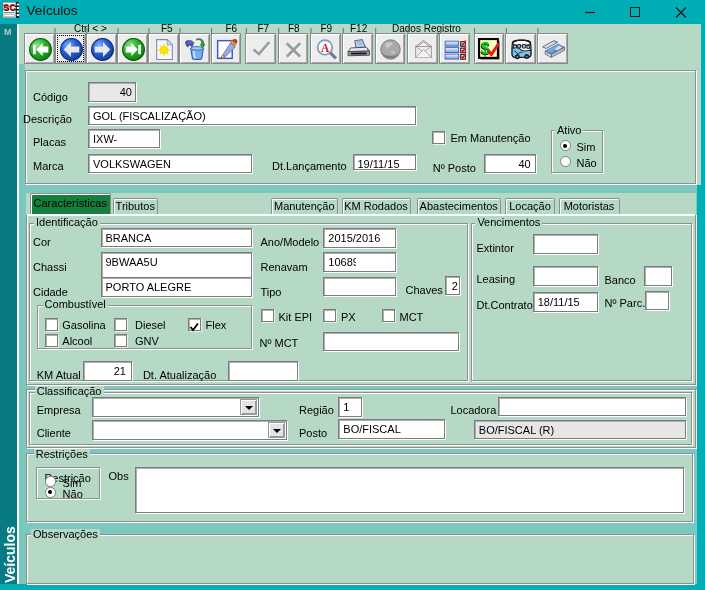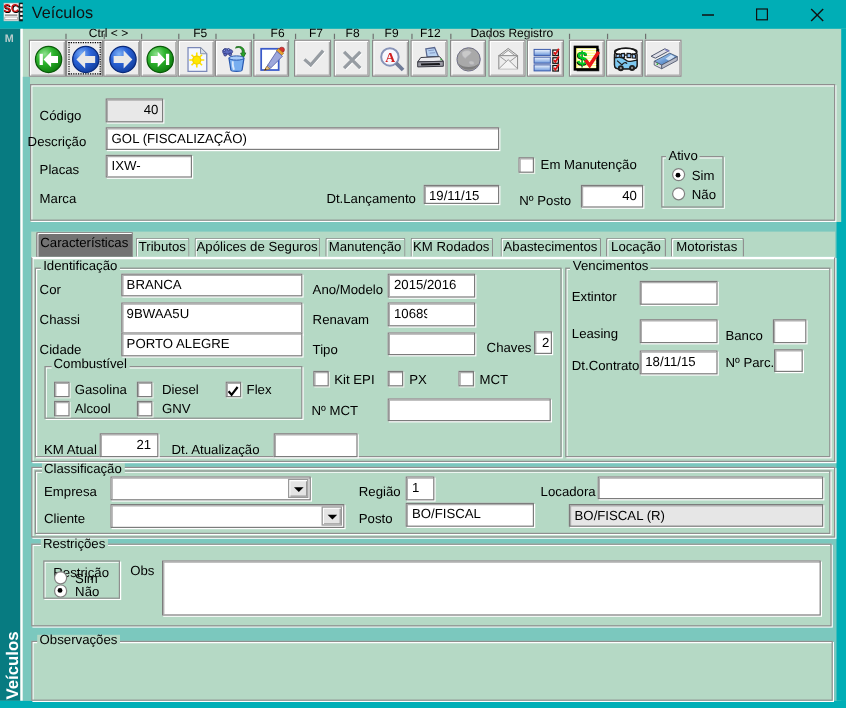--- a/index.html
+++ b/index.html
@@ -290,38 +290,38 @@
     </div>
 
   <div class="panel" style="left:25px;top:70px;width:670.5px;height:114px"></div>
   <div class="lbl" style="left:33px;top:90.5px">Código</div>
   <div class="lbl" style="left:23px;top:113px">Descrição</div>
   <div class="lbl" style="left:33px;top:136px">Placas</div>
   <div class="lbl" style="left:33px;top:159.5px">Marca</div>
   <div class="edit" style="left:88px;top:82px;width:48px;height:19.5px;text-align:right;padding-right:3px;background:#E8E8E8">40</div>
   <div class="edit" style="left:88px;top:105.5px;width:328px;height:19.5px">GOL (FISCALIZAÇÃO)</div>
   <div class="edit" style="left:88px;top:128.5px;width:72px;height:19.5px">IXW-</div>
+  <div class="edit" style="left:88px;top:153.5px;width:164px;height:19.5px">VOLKSWAGEN</div>
   <div class="lbl" style="left:272px;top:160px">Dt.Lançamento</div>
   <div class="edit" style="left:352.5px;top:153.5px;width:63.5px;height:16px">19/11/15</div>
   <div class="cb" style="left:431.8px;top:131.4px"></div>
   <div class="lbl" style="left:450.5px;top:132px">Em Manutenção</div>
   <div class="lbl" style="left:432.7px;top:161.5px">Nº Posto</div>
   <div class="edit" style="left:483.7px;top:153.5px;width:52px;height:19.5px;text-align:right;padding-right:4px">40</div>
   <div class="gbox" style="left:551px;top:129.5px;width:51.5px;height:43px"></div>
   <div class="cap" style="left:555px;top:124.5px">Ativo</div>
   <div class="radio" style="left:559.7px;top:140.4px;width:11px;height:11px">
       <div class="rdot" style="left:2.5px;top:2.5px"></div>
     </div>
   <div class="lbl" style="left:576.5px;top:140.5px">Sim</div>
   <div class="radio" style="left:559.7px;top:156.2px;width:11px;height:11px"></div>
   <div class="lbl" style="left:576.5px;top:156.5px">Não</div>
 
-  <div class="tab" style="left:30px;top:193px;width:80.5px;height:21px;background:#737373;line-height:19px;z-index:3">Características</div>
+  <div class="tab" style="left:30px;top:193px;width:80.5px;height:21px;background:#15803d;line-height:19px;z-index:3">Características</div>
   <div class="tab" style="left:112.5px;top:197.5px;width:45.5px;height:16px;line-height:15px">Tributos</div>
-  <div class="tab" style="left:161.5px;top:197.5px;width:105.5px;height:16px;line-height:15px">Apólices de Seguros</div>
   <div class="tab" style="left:270.5px;top:197.5px;width:67.5px;height:16px;line-height:15px">Manutenção</div>
   <div class="tab" style="left:341.5px;top:197.5px;width:69px;height:16px;line-height:15px">KM Rodados</div>
   <div class="tab" style="left:416.5px;top:197.5px;width:84.5px;height:16px;line-height:15px">Abastecimentos</div>
   <div class="tab" style="left:505px;top:197.5px;width:50px;height:16px;line-height:15px">Locação</div>
   <div class="tab" style="left:558.5px;top:197.5px;width:61px;height:16px;line-height:15px">Motoristas</div>
 
   <div class="panel" style="left:25.5px;top:213.5px;width:670px;height:171px;border-top:1px solid #fff;z-index:2"></div>
   <div id="tabpage" style="position:absolute;left:0;top:0;z-index:4">
     <div class="gbox" style="left:29px;top:223px;width:438.5px;height:158px"></div>
     <div class="cap" style="left:34px;top:217px">Identificação</div>

